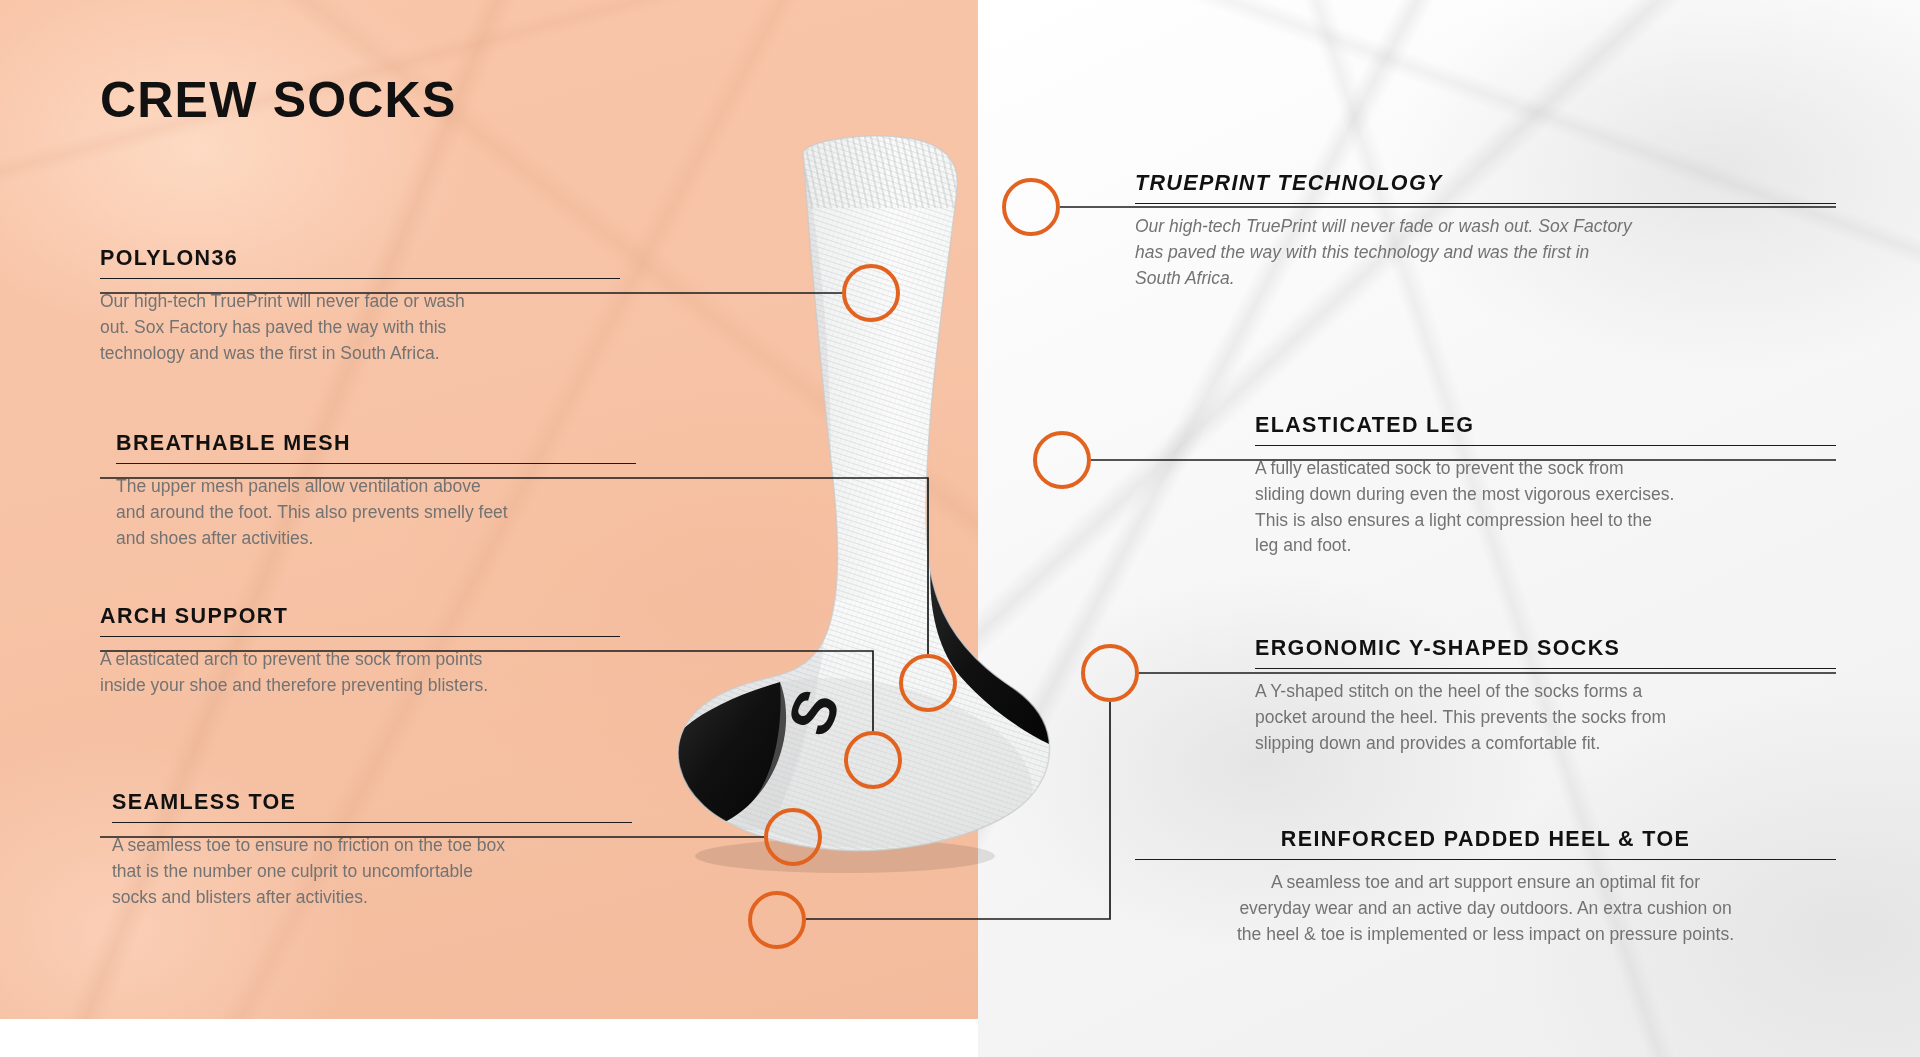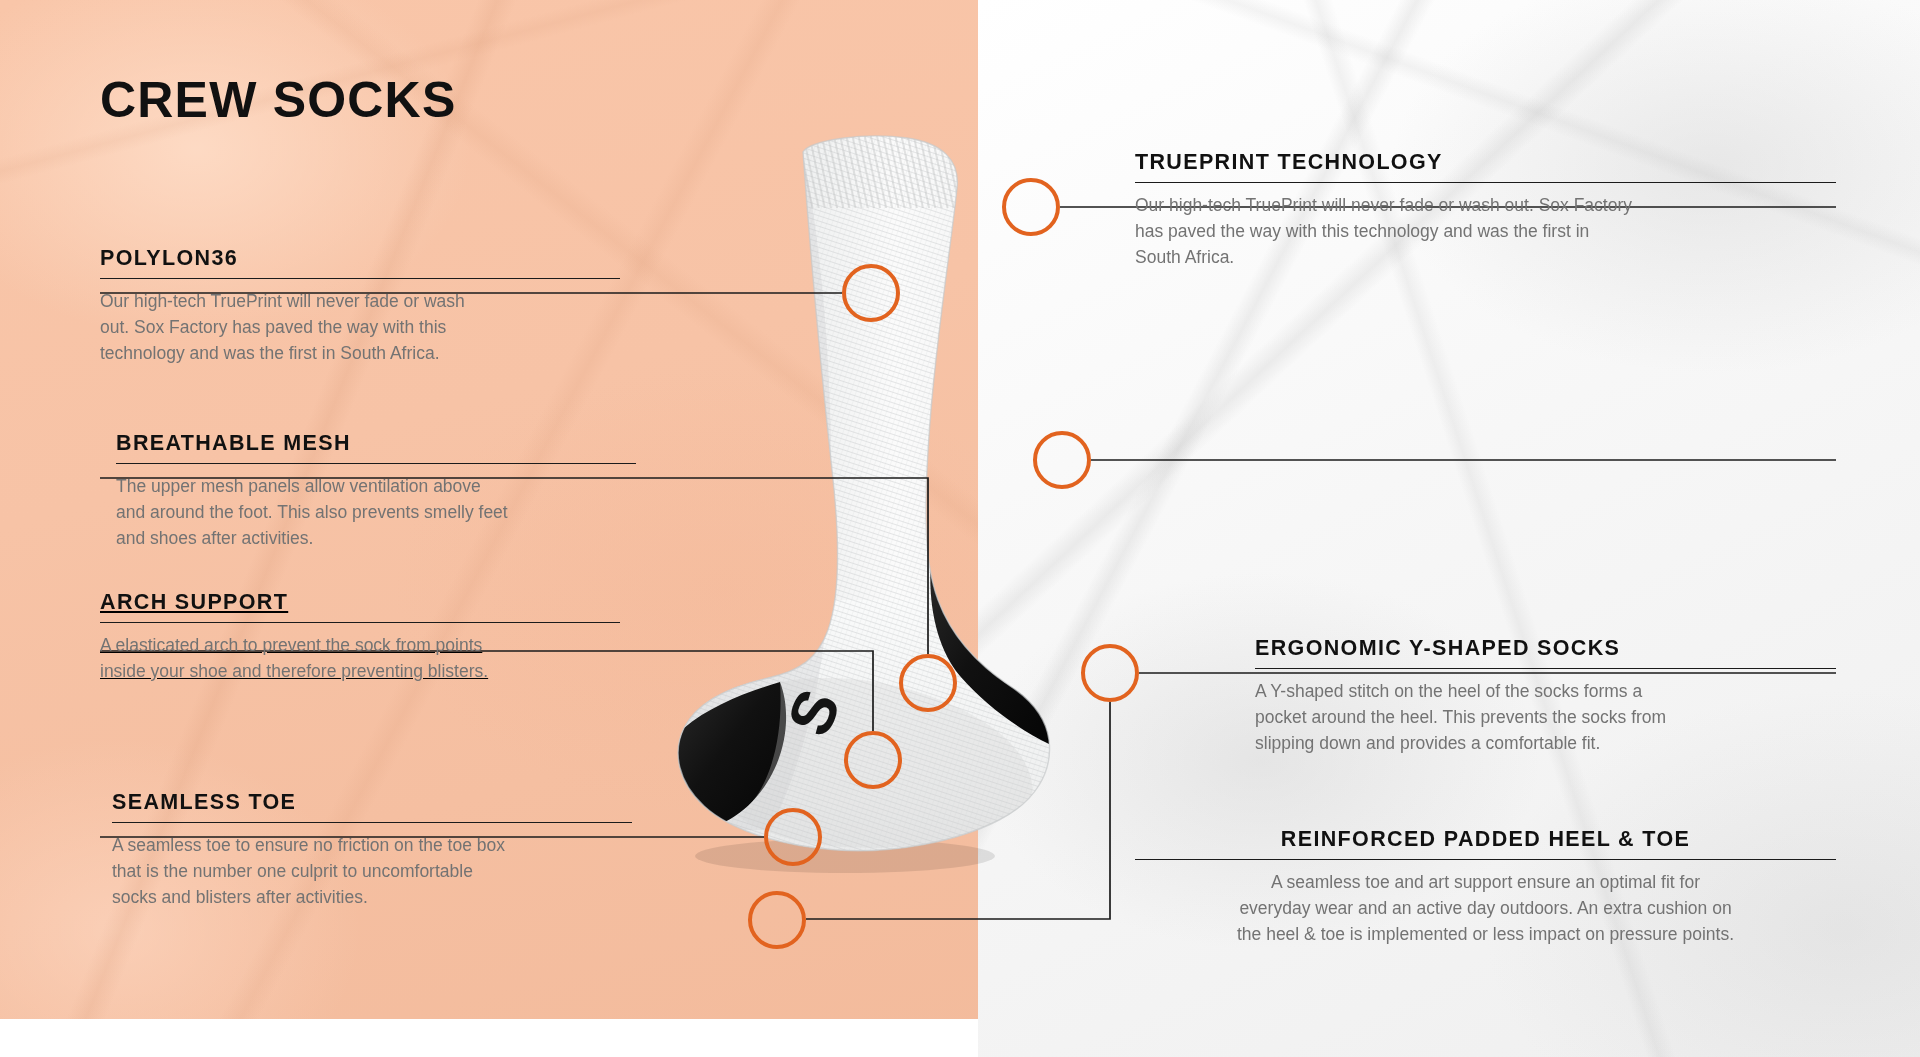--- a/index.html
+++ b/index.html
@@ -215,43 +215,51 @@
   </div>
 
   <div class="block" style="left:116px;top:432px;width:520px;">
     <h3>BREATHABLE MESH</h3>
     <div class="rule"></div>
     <p>The upper mesh panels allow ventilation above
 and around the foot. This also prevents smelly feet
 and shoes after activities.</p>
   </div>
 
-  <div class="block" style="left:100px;top:591px;width:520px;text-decoration:underline;">
+  <div class="block" style="left:100px;top:605px;width:520px;">
     <h3>ARCH SUPPORT</h3>
     <div class="rule"></div>
     <p>A elasticated arch to prevent the sock from points
 inside your shoe and therefore preventing blisters.</p>
   </div>
 
   <div class="block" style="left:112px;top:791px;width:520px;">
     <h3>SEAMLESS TOE</h3>
     <div class="rule"></div>
     <p>A seamless toe to ensure no friction on the toe box
 that is the number one culprit to uncomfortable
 socks and blisters after activities.</p>
   </div>
 
-  <div class="block" style="left:1135px;top:151px;width:701px;">
+  <div class="block" style="left:1135px;top:172px;width:701px;font-style:italic;">
     <h3>TRUEPRINT TECHNOLOGY</h3>
     <div class="rule"></div>
     <p>Our high-tech TruePrint will never fade or wash out. Sox Factory
 has paved the way with this technology and was the first in
 South Africa.</p>
   </div>
 
+  <div class="block" style="left:1255px;top:414px;width:581px;">
+    <h3>ELASTICATED LEG</h3>
+    <div class="rule"></div>
+    <p>A fully elasticated sock to prevent the sock from
+sliding down during even the most vigorous exercises.
+This is also ensures a light compression  heel to the
+leg and foot.</p>
+  </div>
 
   <div class="block" style="left:1255px;top:637px;width:581px;">
     <h3>ERGONOMIC Y-SHAPED SOCKS</h3>
     <div class="rule"></div>
     <p>A Y-shaped stitch on the heel of the socks forms a
 pocket around the heel. This prevents the socks from
 slipping down and provides a comfortable fit.</p>
   </div>
 
   <div class="block" style="left:1135px;top:828px;width:701px;text-align:center;">

